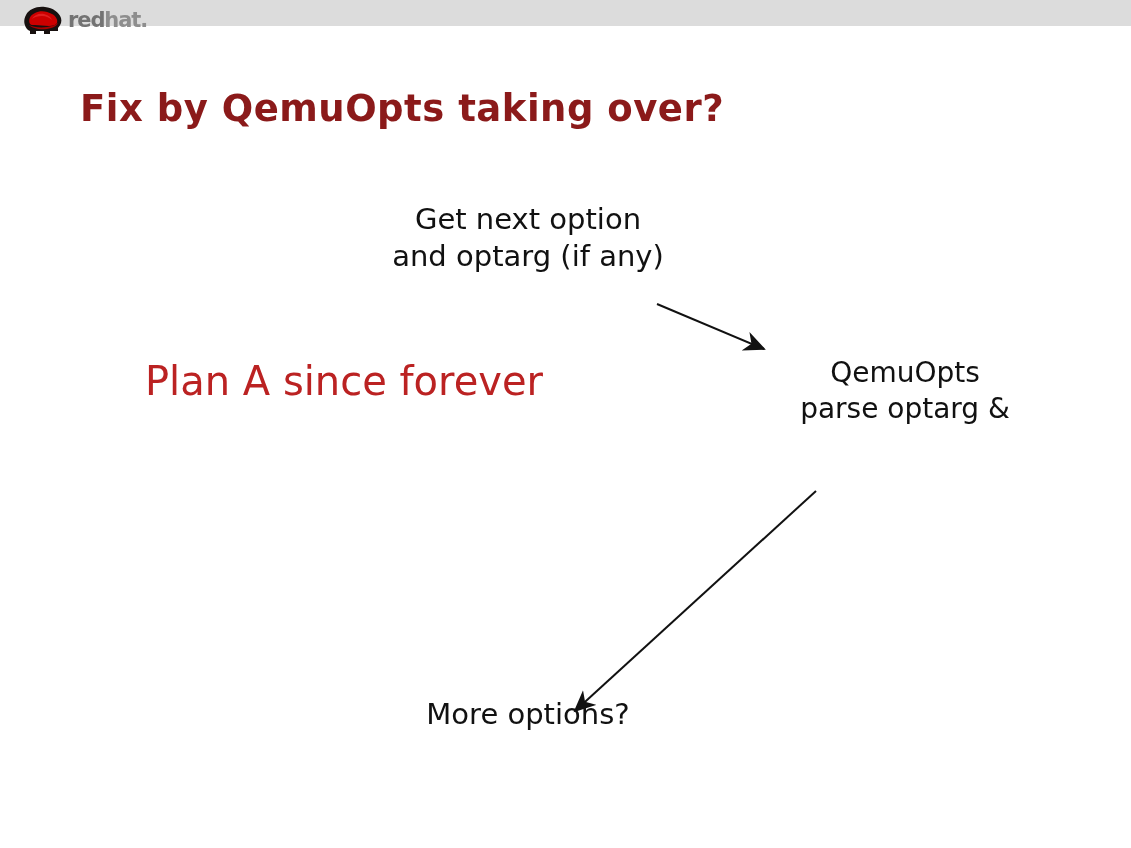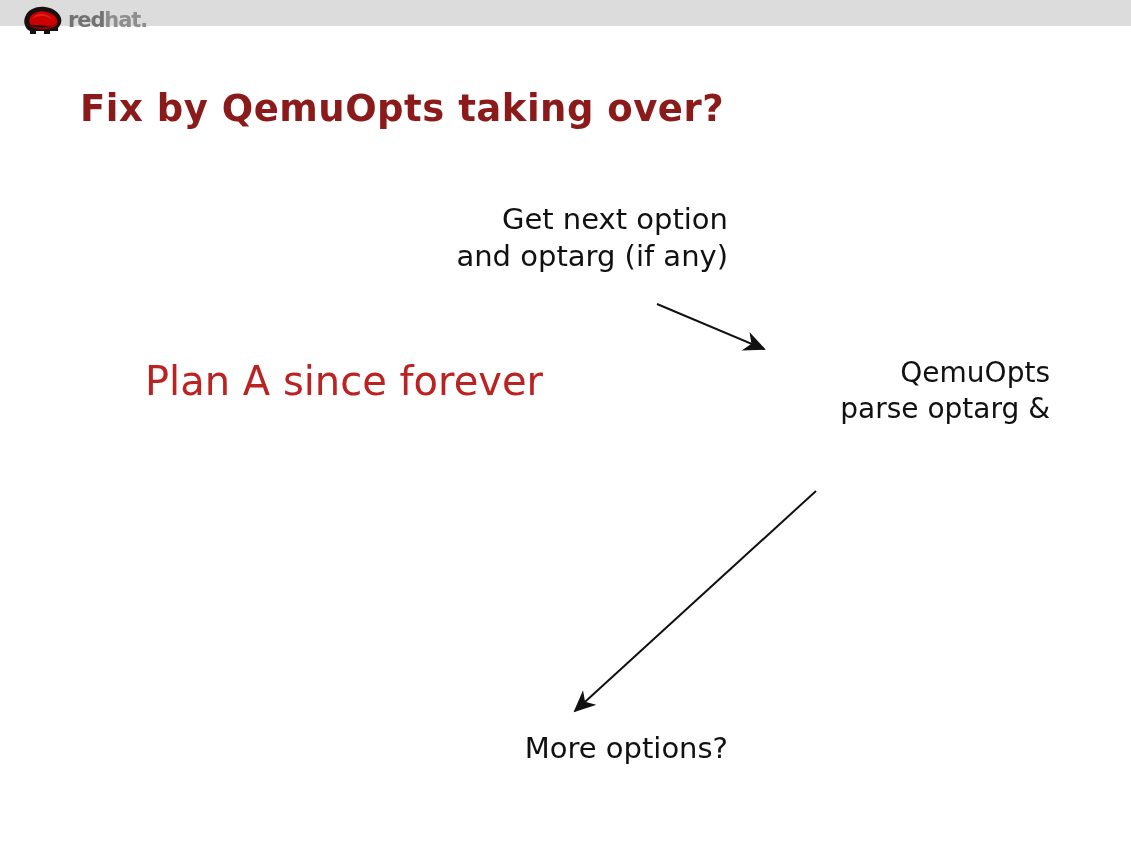--- a/index.html
+++ b/index.html
@@ -72,39 +72,39 @@
     letter-spacing: 0.5px;
     line-height: 1.12;
     white-space: nowrap;
   }
 
   
   .node {
     position: absolute;
     font-family: "DejaVu Sans", sans-serif;
     color: #111111;
-    text-align: right;
+    text-align: center;
     line-height: 1.28;
     white-space: nowrap;
   }
   #node-get-next-option {
     left: 328px;
     top: 201px;
     width: 400px;
     font-size: 29px;
   }
   #node-qemuopts {
     left: 760px;
     top: 355px;
     width: 290px;
     font-size: 28px;
   }
   #node-more-options {
     left: 328px;
-    top: 730px;
+    top: 696px;
     width: 400px;
     font-size: 29px;
   }
 
   
   #annotation-plan-a {
     position: absolute;
     left: 145px;
     top: 358px;
     font-family: "DejaVu Sans", sans-serif;

